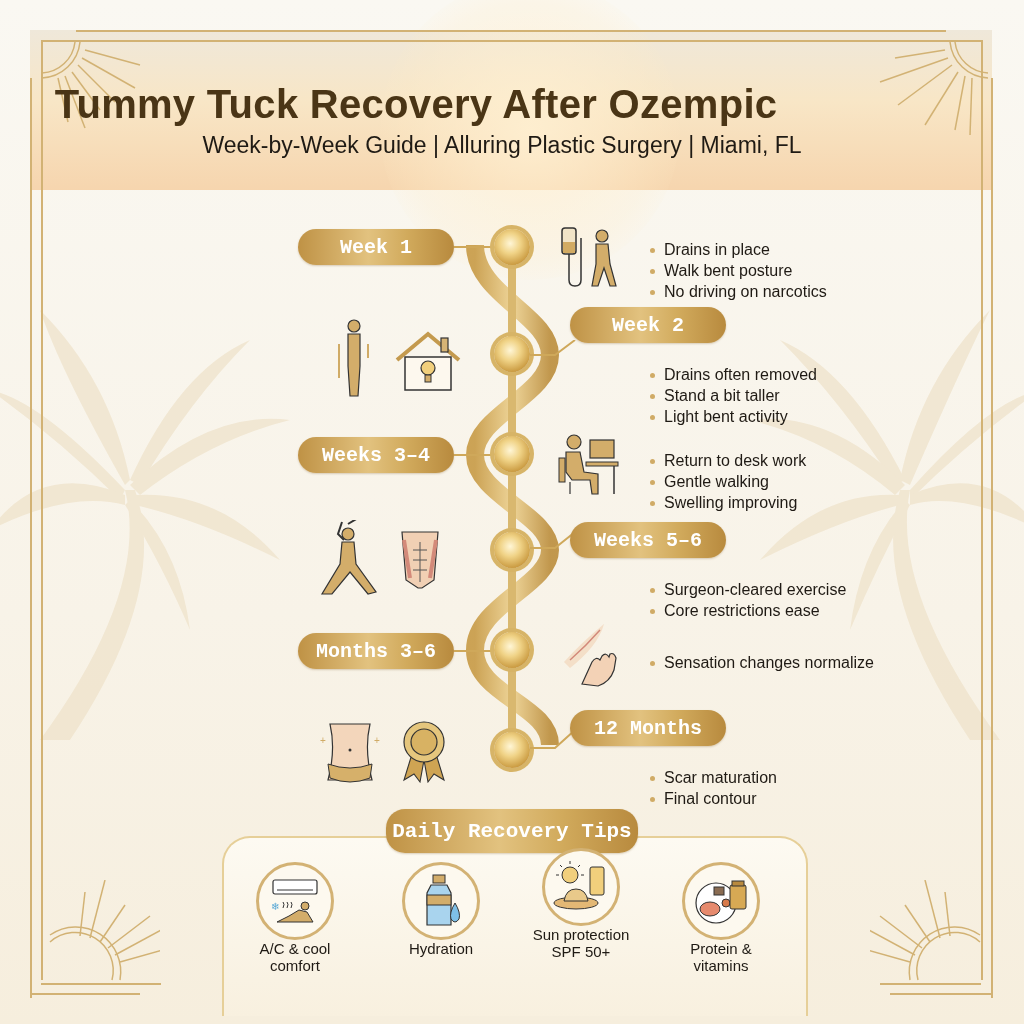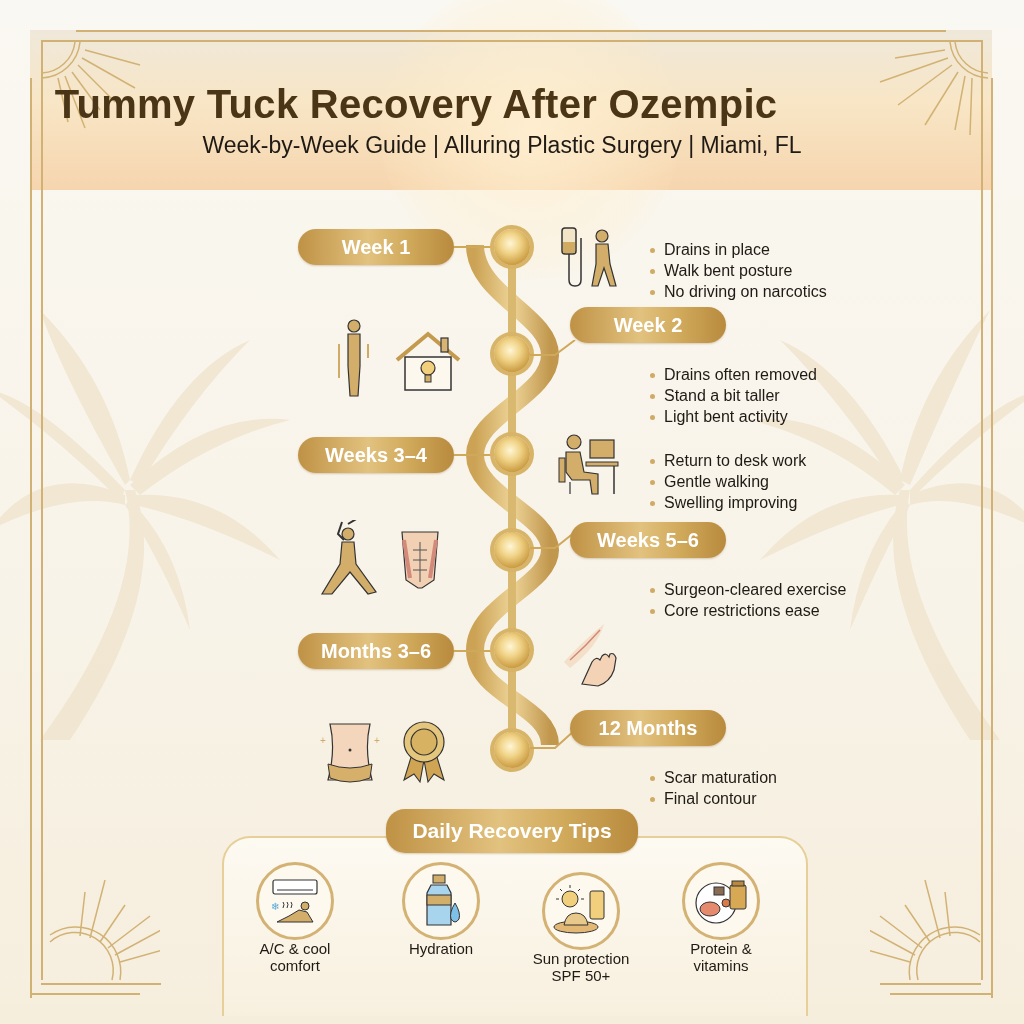--- a/index.html
+++ b/index.html
@@ -11,21 +11,21 @@
     background:linear-gradient(180deg,#efe8da 0%,#f8e6c6 45%,#f6d5ae 100%);}
   .sun-glow{left:380px;top:-20px;width:300px;height:300px;border-radius:50%;
     background:radial-gradient(circle,rgba(255,240,210,.85) 0%,rgba(255,236,200,.25) 60%,rgba(255,236,200,0) 75%);}
   .title{left:0;top:82px;width:832px;text-align:center;font-size:40px;font-weight:bold;
     color:#4a3516;letter-spacing:.3px;}
   .subtitle{left:0;top:132px;width:1004px;text-align:center;font-size:23px;color:#1f1a14;}
   .frame-line{position:absolute;background:#d2b274;}
   .pill{position:absolute;height:36px;border-radius:18px;
     background:linear-gradient(90deg,#bf9245 0%,#e2c27f 45%,#d1aa5c 70%,#b88a3e 100%);
     color:#fff;font-weight:bold;font-size:20px;display:flex;align-items:center;justify-content:center;
-    box-shadow:0 1px 2px rgba(120,80,20,.25);}
+    box-shadow:0 1px 2px rgba(120,80,20,.25);font-family:Liberation Mono, monospace;}
   .node{position:absolute;width:36px;height:36px;border-radius:50%;
     background:radial-gradient(circle at 45% 40%,#fff6d6 0%,#f0d387 35%,#c9993f 75%,#a87a2c 100%);
     box-shadow:0 0 0 4px #d7b467,0 1px 3px rgba(0,0,0,.25);}
   .bullets{position:absolute;list-style:none;margin:16px;padding:0;font-size:16px;line-height:21px;color:#1f1a14;}
   .bullets li{position:relative;padding-left:16px;}
   .bullets li::before{content:"";position:absolute;left:2px;top:9px;width:5px;height:5px;border-radius:50%;background:#d0ab66;}
   .tips-panel{left:222px;top:836px;width:582px;height:178px;border:2px solid #e6cf98;border-bottom:none;
     border-radius:28px 28px 0 0;background:linear-gradient(180deg,#fdfaf2,#f8f0df);}
   .tips-pill{left:386px;top:809px;width:252px;height:44px;border-radius:19px;font-size:21px;}
   .tip{position:absolute;width:150px;text-align:center;}
@@ -226,20 +226,21 @@
 
 <div class="pill" style="left:298px;top:633px;width:156px">Months 3–6</div>
 <div class="frame-line" style="left:454px;top:650px;width:40px;height:2px;background:#cfa85a"></div>
 <div class="node" style="left:494px;top:632px"></div>
 <svg class="abs" style="left:562px;top:622px" width="60" height="68">
   <path d="M2 40 Q20 20 42 2 Q36 24 8 46 Z" fill="#f3d9c1" opacity=".8"></path>
   <path d="M8 38 Q24 24 38 8" stroke="#d2897a" stroke-width="1.5" fill="none"></path>
   <path d="M20 62 L30 40 Q34 34 38 38 L40 34 Q44 30 47 35 L48 32 Q52 30 54 36 L52 48 Q48 60 36 64 Z" fill="#f3d2b6" stroke="#333" stroke-width="1.2"></path>
 </svg>
 <ul class="bullets" style="left:632px;top:636px">
+  <li>Sensation changes normalize</li>
 </ul>
 
 <svg class="abs" style="left:318px;top:720px" width="66" height="66">
   <path d="M12 4 Q18 30 10 60 L54 60 Q46 30 52 4 Z" fill="#f3d6bb" stroke="#333" stroke-width="1.2"></path>
   <path d="M10 44 Q32 52 54 44 L52 58 Q32 66 12 58 Z" fill="#d6b06a" stroke="#333" stroke-width="1"></path>
   <circle cx="32" cy="30" r="1.5" fill="#333"></circle>
   <text x="2" y="24" font-size="10" fill="#d0ab66">+</text>
     <text x="56" y="24" font-size="10" fill="#d0ab66">+</text>
 </svg>
 <svg class="abs" style="left:398px;top:718px" width="52" height="66">
@@ -283,21 +284,21 @@
       <path d="M18 12 L34 12 L38 20 L38 52 L14 52 L14 20 Z" fill="#a9d4ee" stroke="#333" stroke-width="1.2"></path>
       <rect x="14" y="22" width="24" height="10" fill="#d3ad6a" stroke="#333"></rect>
       <path d="M42 30 Q48 40 46 46 Q42 52 38 46 Q36 40 42 30 Z" fill="#7ec0e8" stroke="#333"></path>
     </svg>
   </div>
   <div class="tip-label">
     <div>Hydration</div>
     <div></div>
   </div>
 </div>
-<div class="tip" style="left:506px;top:872px">
+<div class="tip" style="left:506px;top:848px">
   <div class="tip-circle">
     <svg width="58" height="56">
       <circle cx="18" cy="16" r="8" fill="#f1cf7c" stroke="#333"></circle>
       <g stroke="#333">
           <line x1="18" y1="2" x2="18" y2="5"></line>
           <line x1="4" y1="16" x2="7" y2="16"></line>
           <line x1="29" y1="16" x2="32" y2="16"></line>
           <line x1="8" y1="6" x2="10" y2="8"></line>
           <line x1="28" y1="6" x2="26" y2="8"></line>
         </g>

